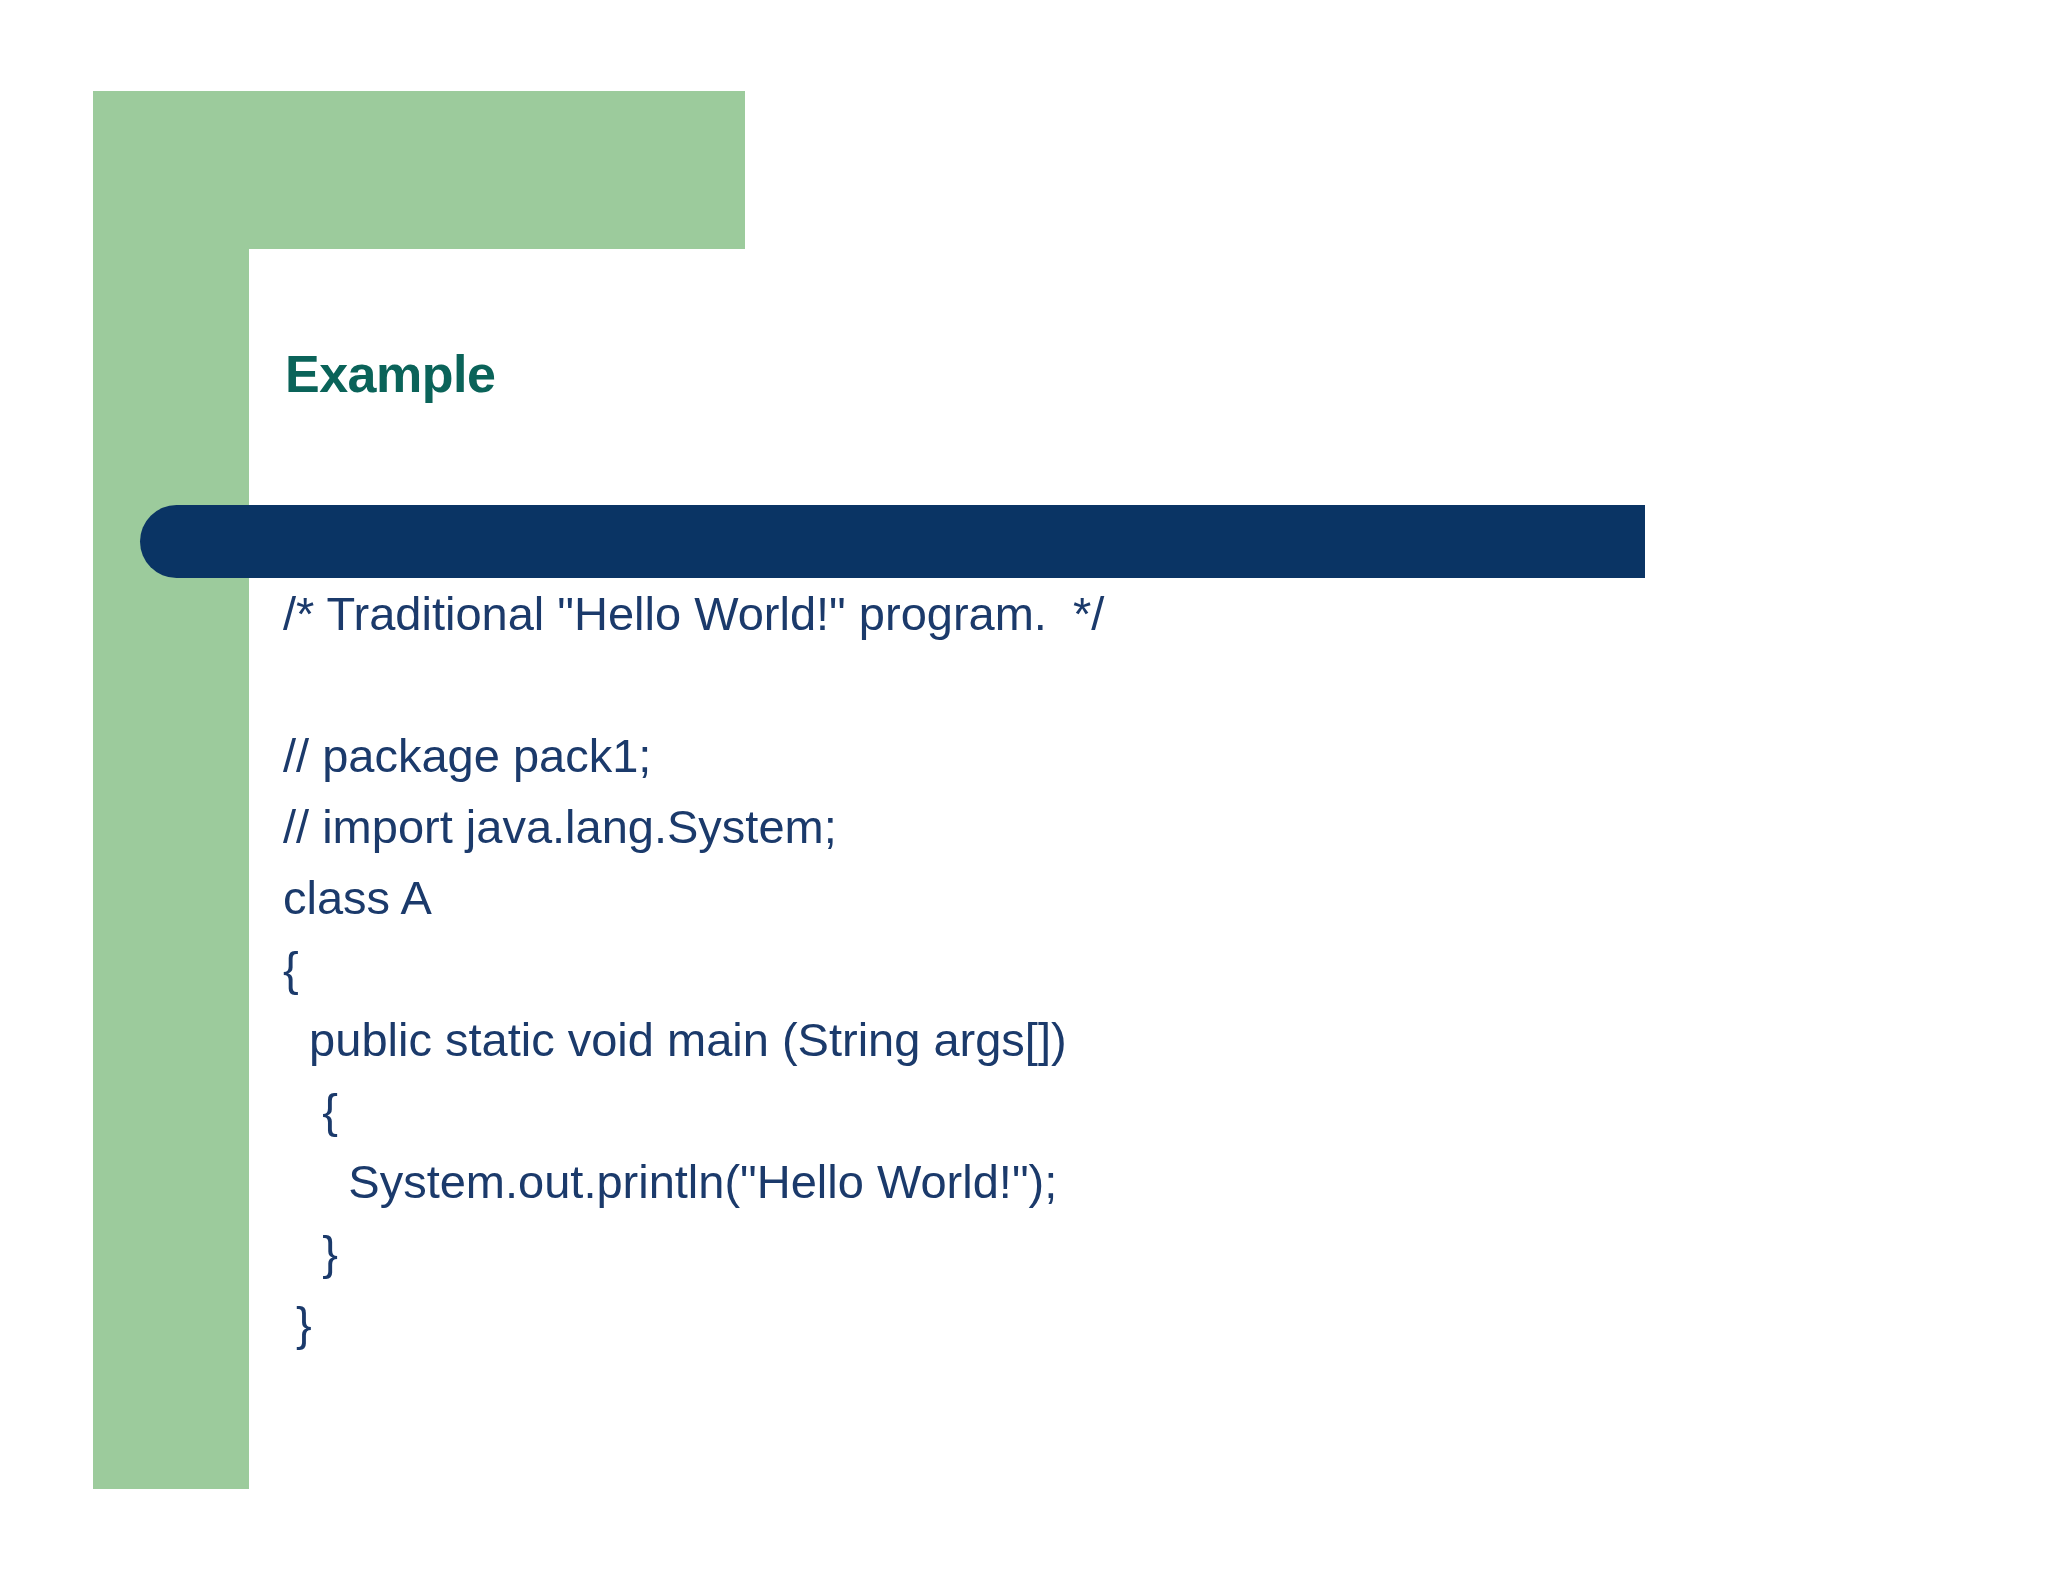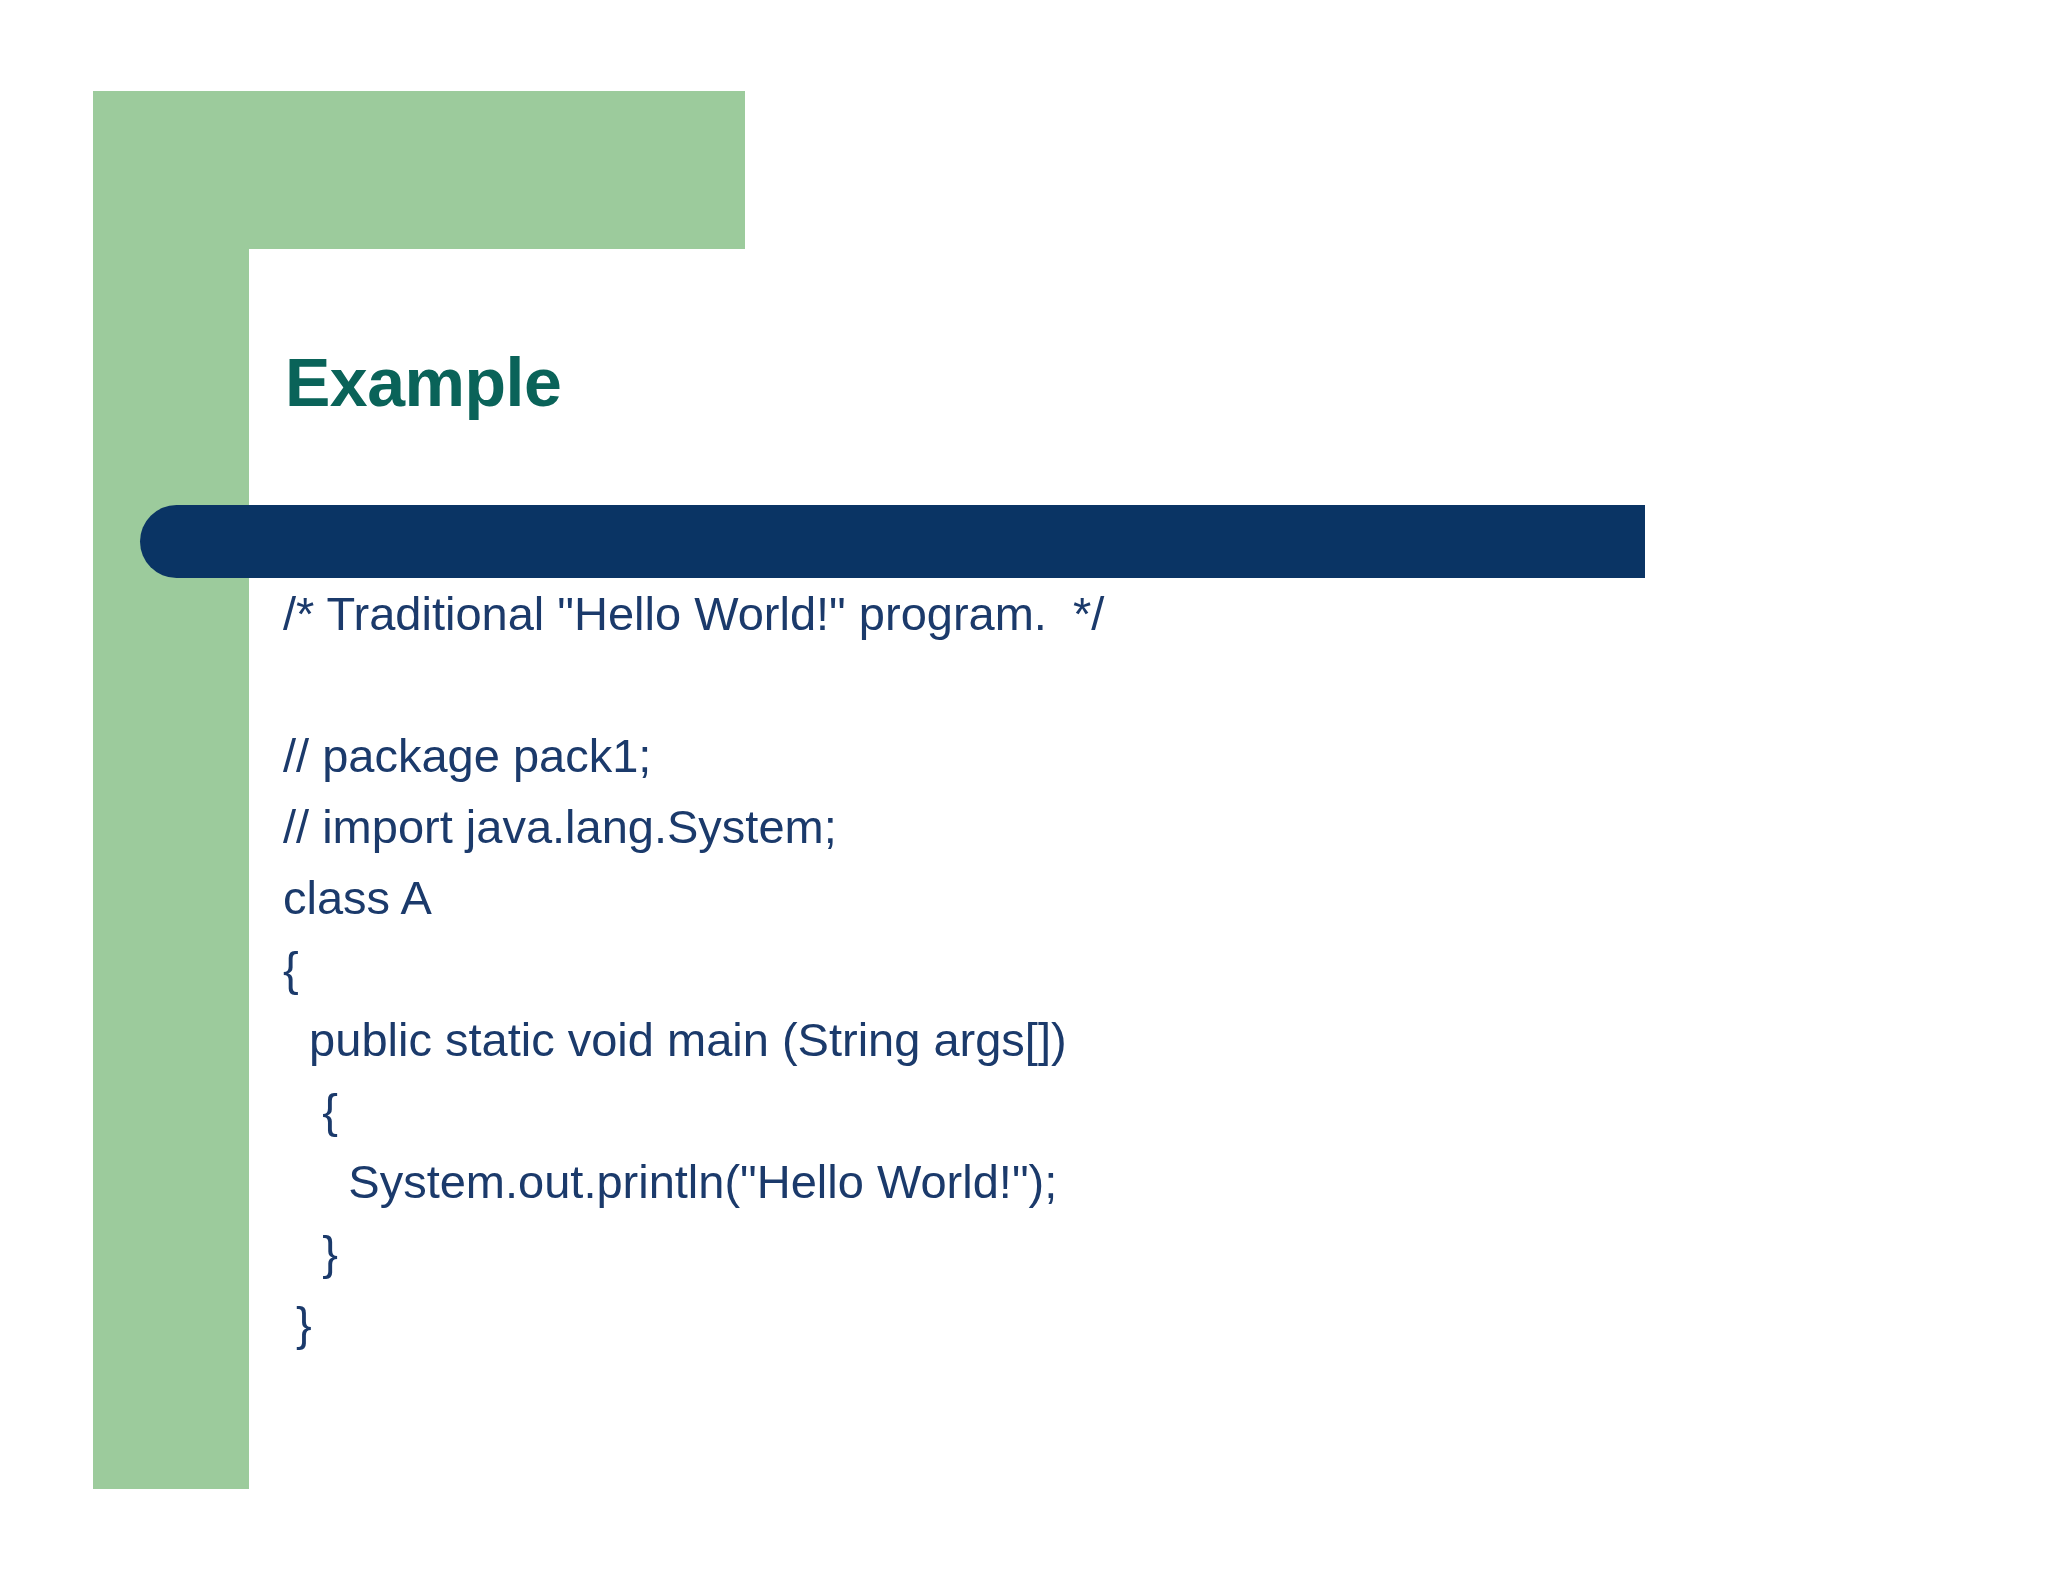--- a/index.html
+++ b/index.html
@@ -47,21 +47,21 @@
     height: 1327px;
     background: #ffffff;
     border-top-left-radius: 66px;
   }
 
   
   .slide-title {
     position: absolute;
     left: 285px;
     top: 348px;
-    font-size: 68px;
+    font-size: 52px;
     font-weight: bold;
     color: #0A6359;
     letter-spacing: -0.5px;
     line-height: 1;
     white-space: pre;
   }
 
   
   .divider-bar {
     position: absolute;

